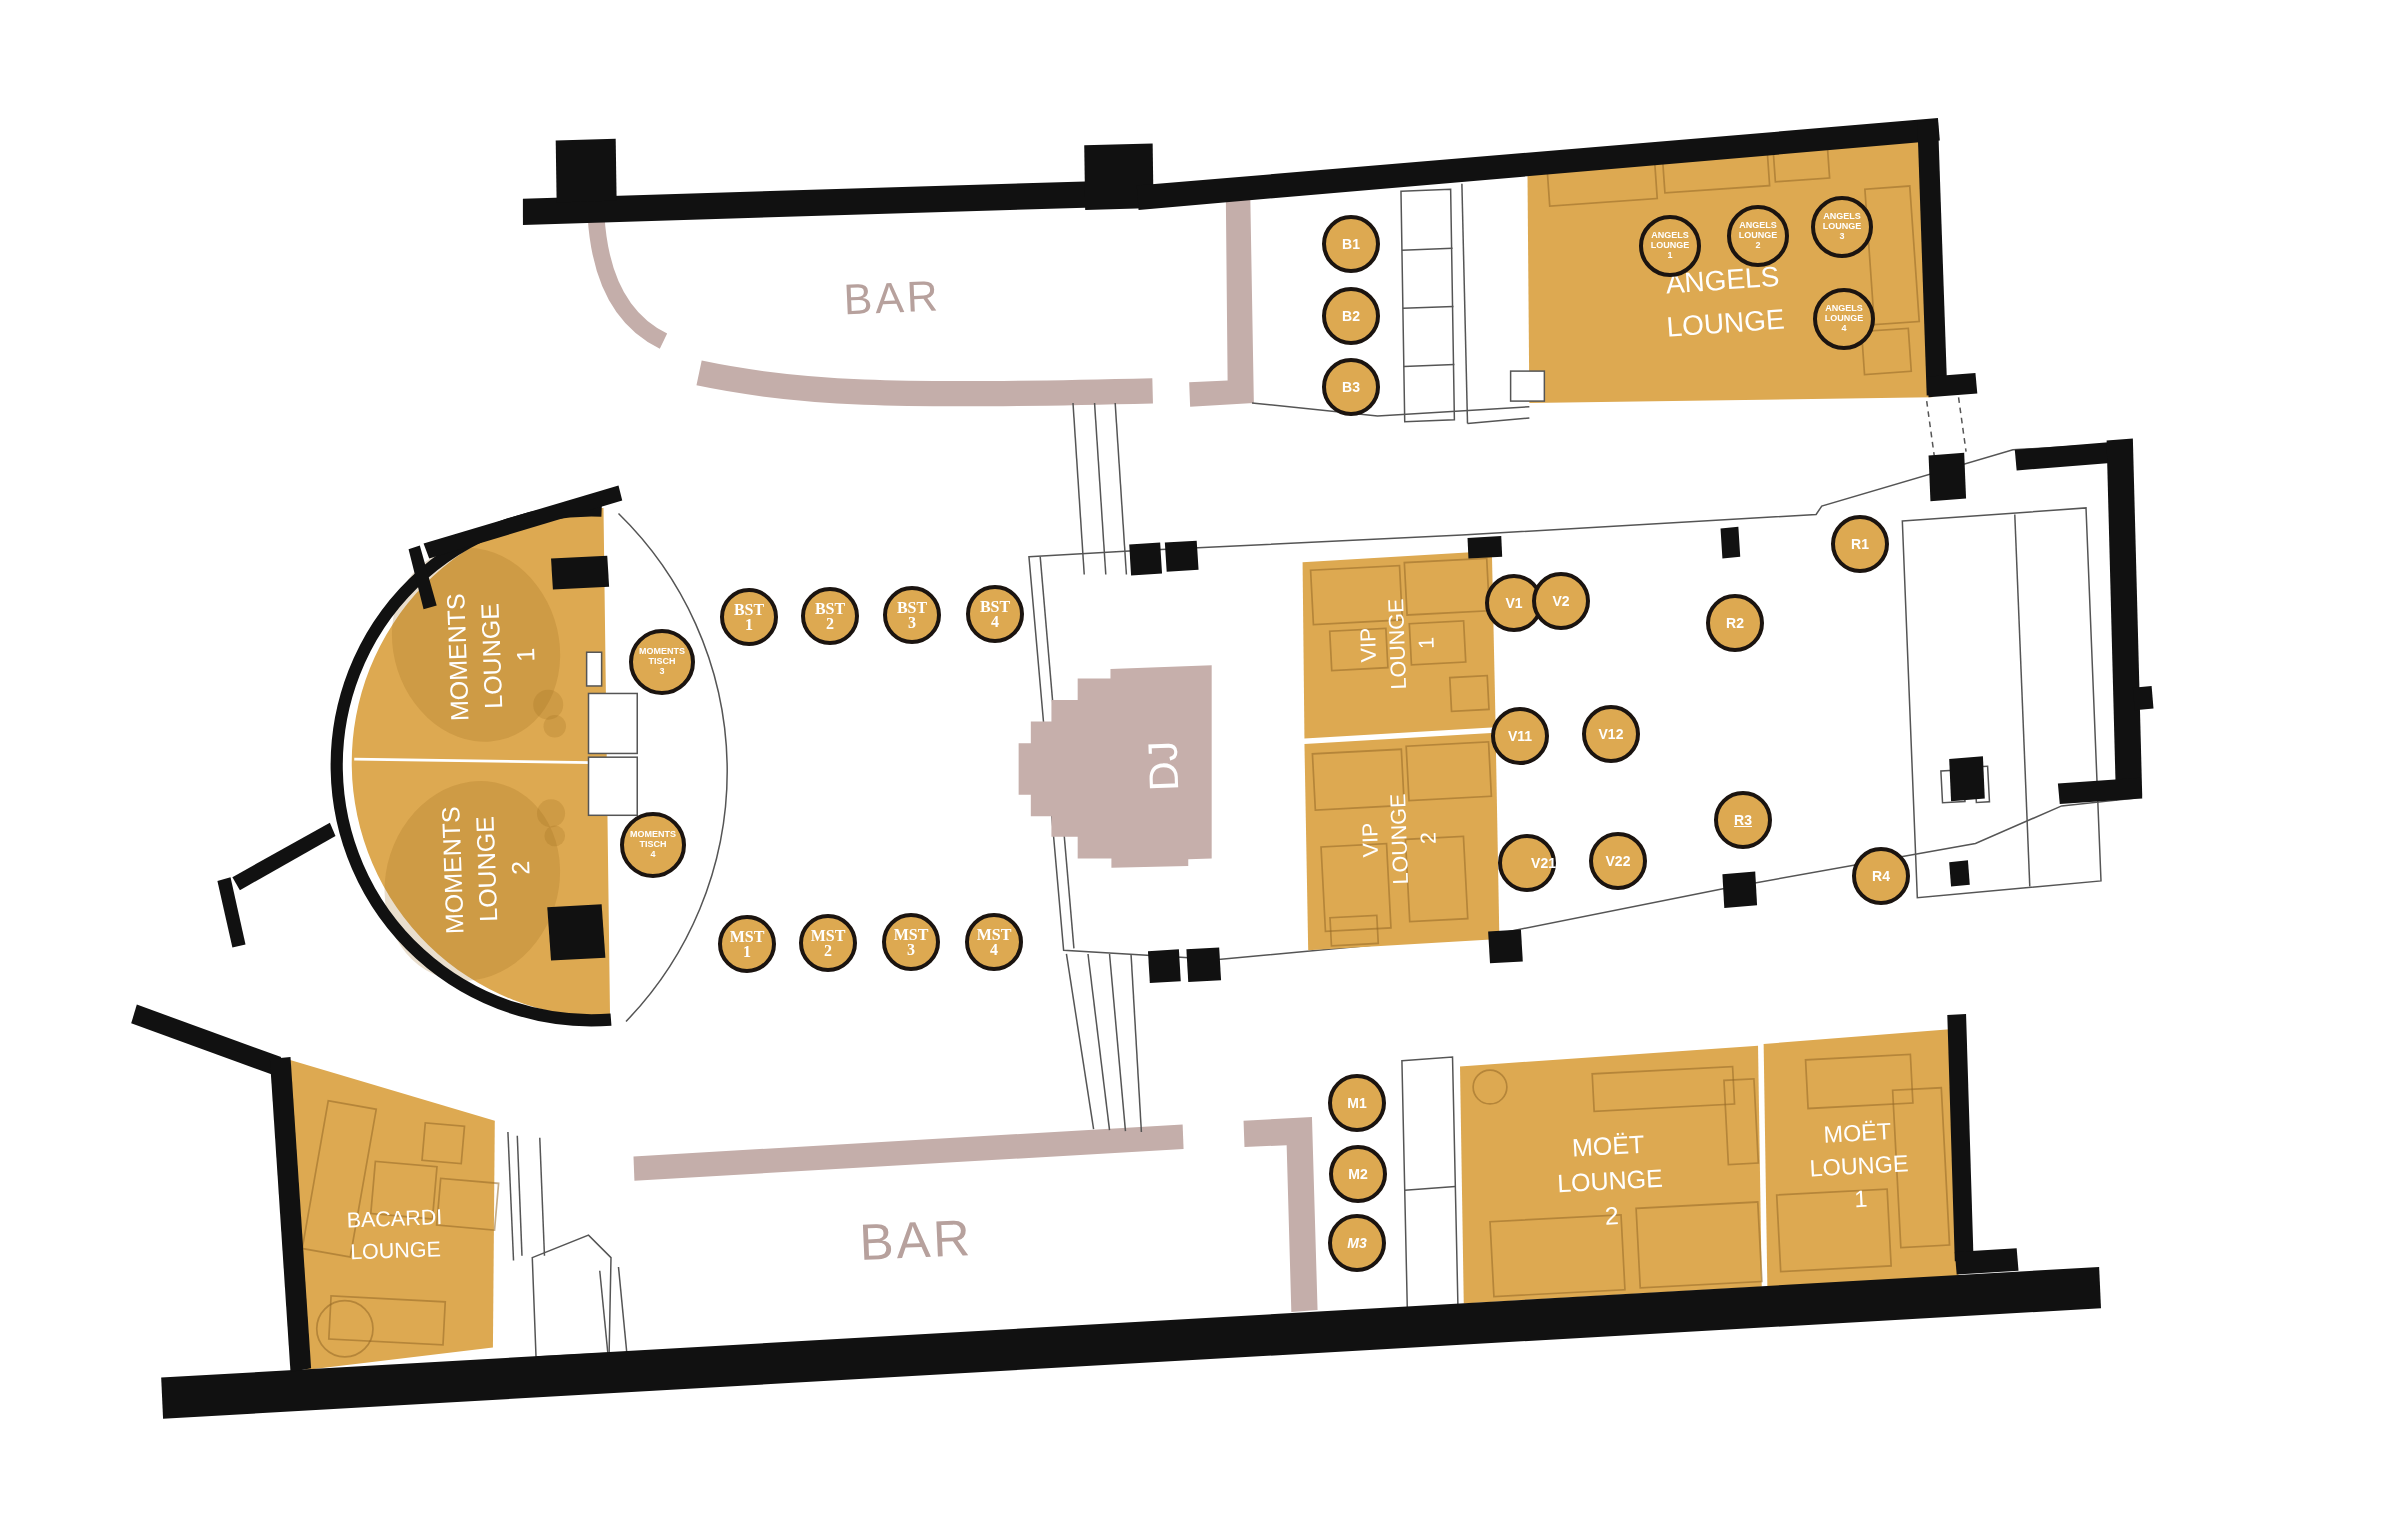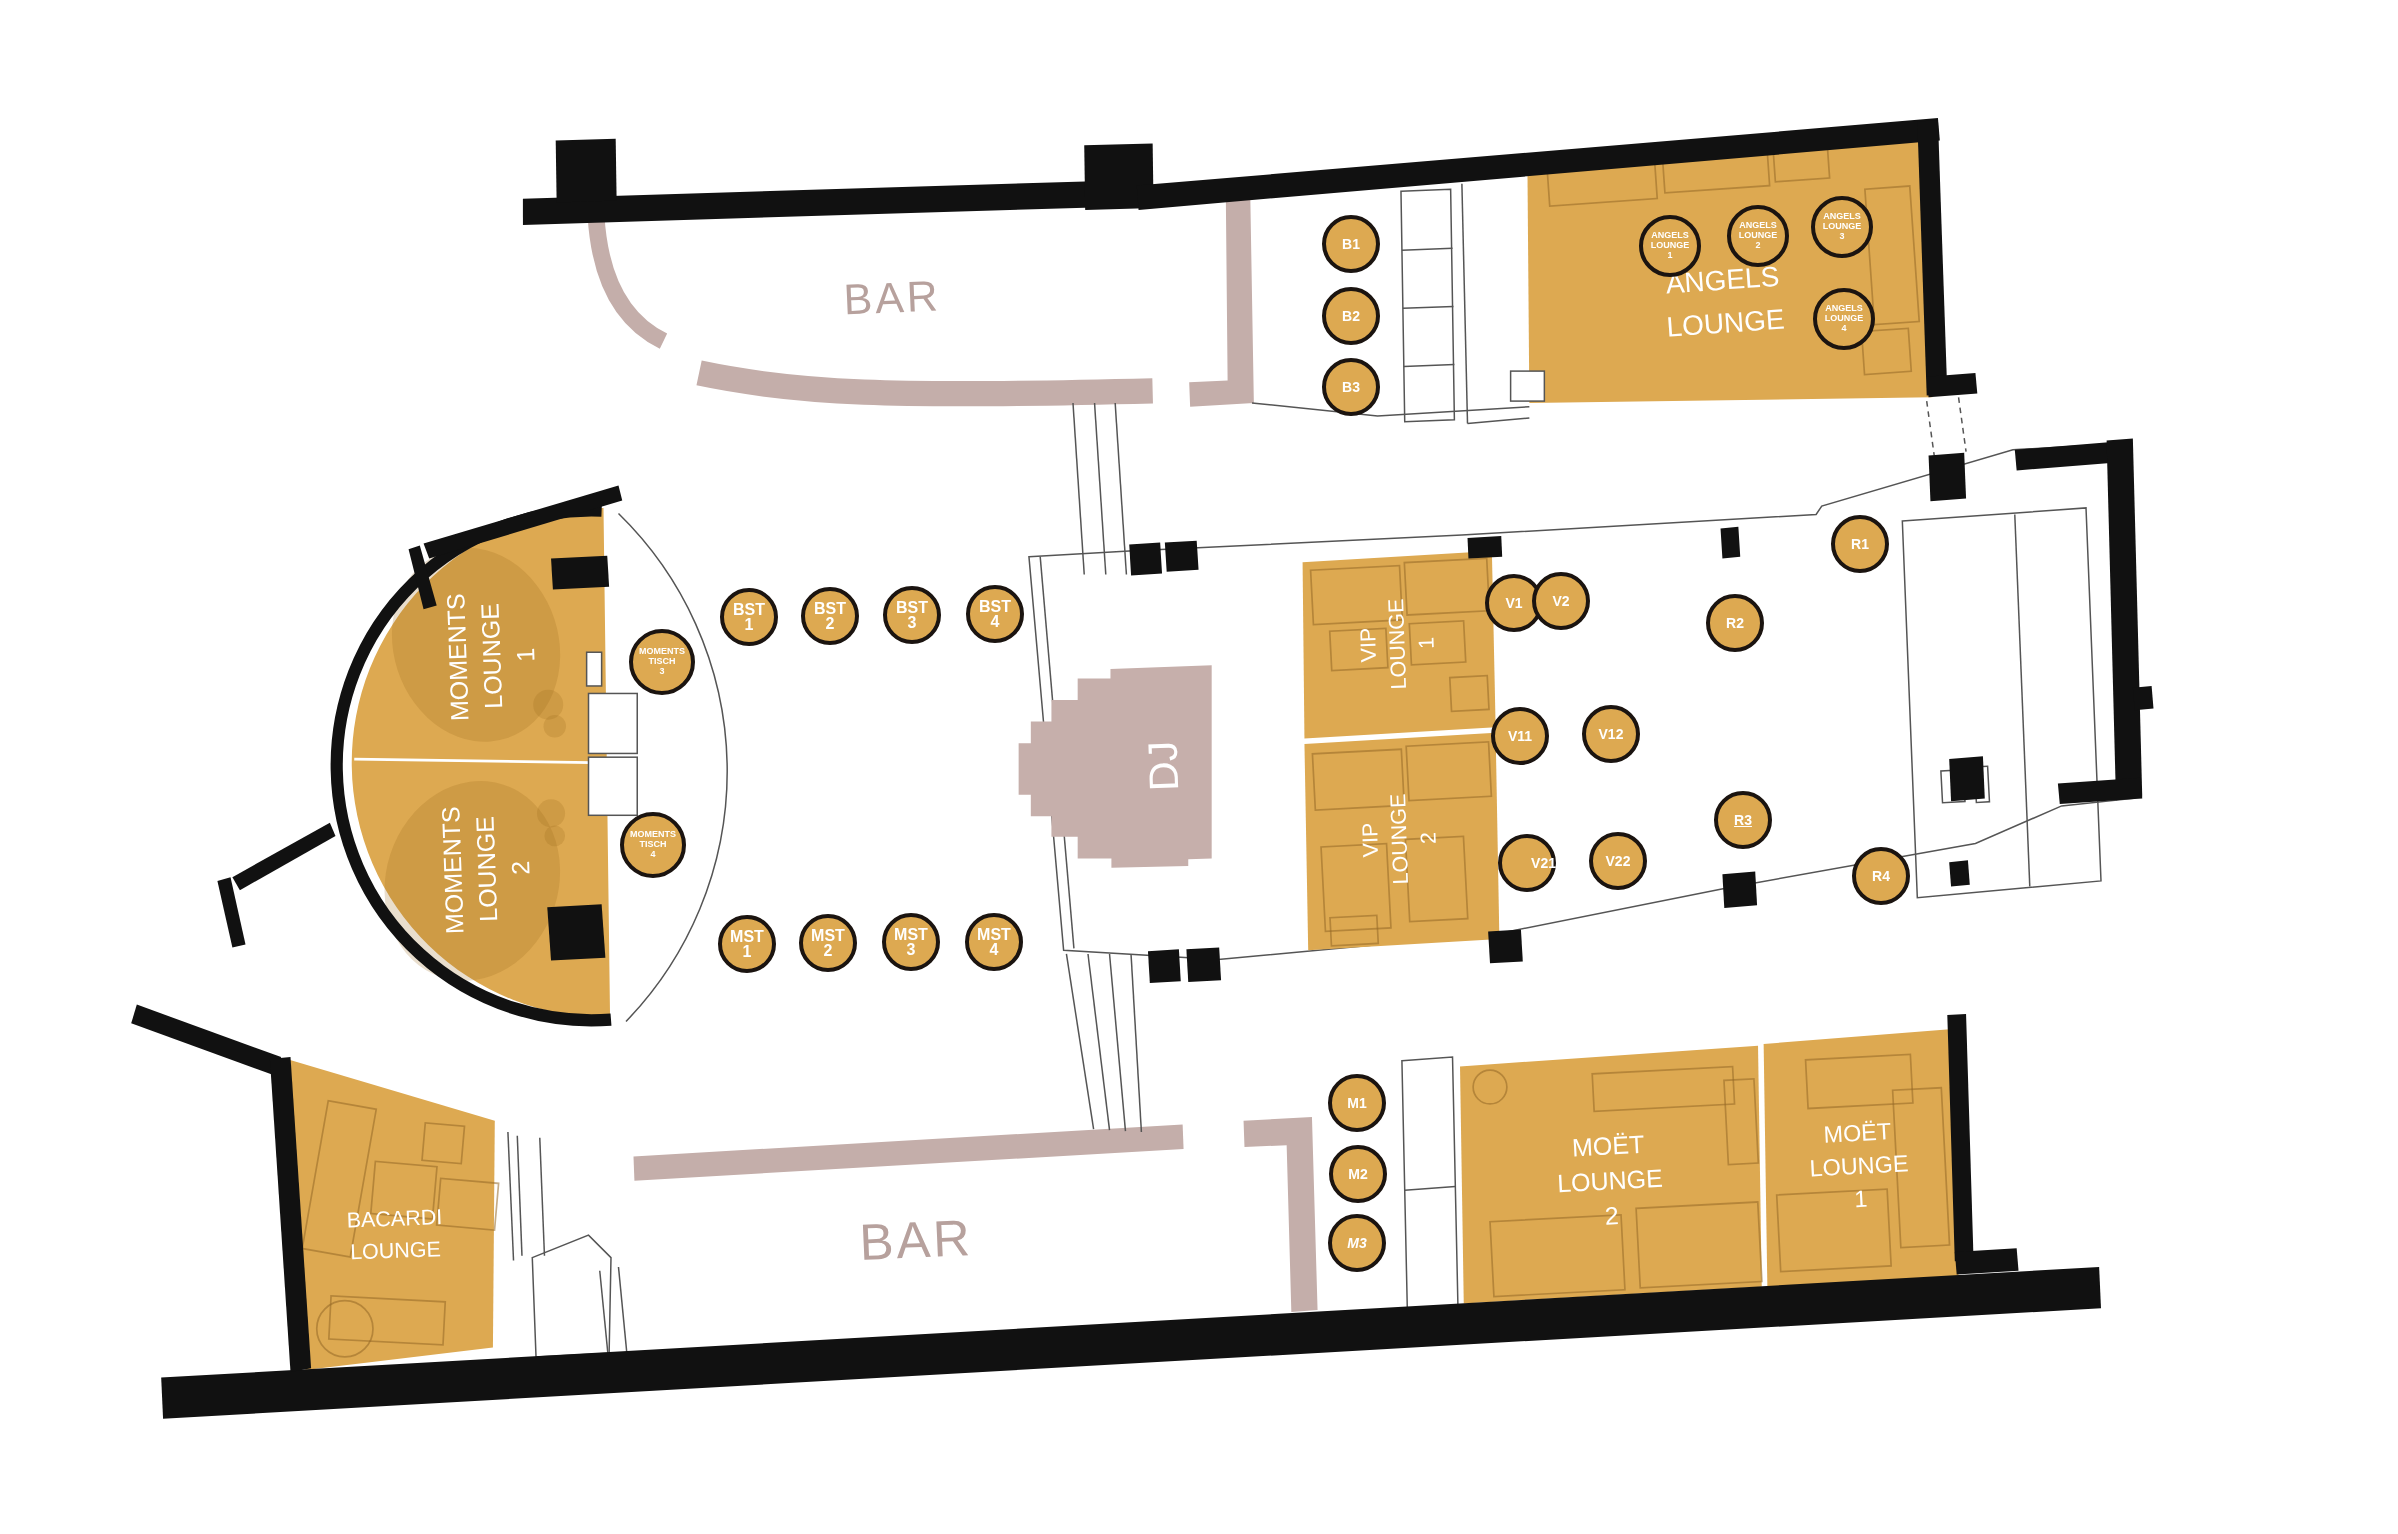--- a/index.html
+++ b/index.html
@@ -7,21 +7,21 @@
          font-family:"Liberation Sans", sans-serif;}
   #structure{position:absolute;left:0;top:0;width:2399px;height:1535px;}
 
   
   .table{box-sizing:border-box;position:absolute;border-radius:50%;
          background:#DDA951;border:4.7px solid #1B1410;color:#fff;
          display:flex;flex-direction:column;align-items:center;justify-content:center;
          text-align:center;font-weight:700;line-height:1;}
   .table span{display:block;}
   .table.one{width:58px;height:58px;}   .table.one span{font-size:14px;}
-  .table.two{width:58px;height:58px;}   .table.two span{font-size:16px;line-height:.95;}
+  .table.two{width:58px;height:58px;font-family:Liberation Serif, serif;}   .table.two span{font-size:16px;line-height:.95;}
   .table.tiny{width:66px;height:66px;}  .table.tiny span{font-size:9px;line-height:1.1;}
   .table.al{width:62px;height:62px;}    .table.al span{font-size:9px;line-height:1.1;}
 
   
   .area-label{position:absolute;color:#fff;text-align:center;transform:translate(-50%,-50%);
               font-weight:400;white-space:nowrap;}
   .area-label span{display:block;}
   .bar-label{position:absolute;color:#B7A19D;transform:translate(-50%,-50%) rotate(-2.5deg);
              letter-spacing:2.8px;font-weight:400;}
   .rot{transform:translate(-50%,-50%) rotate(-92deg);}

